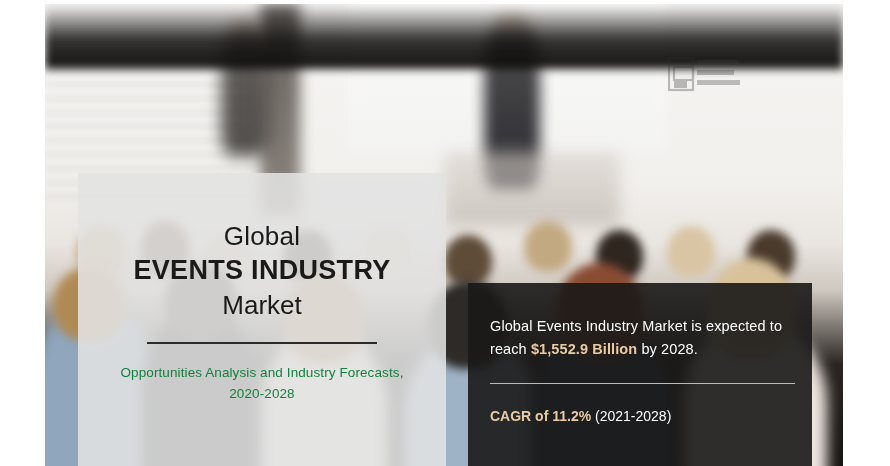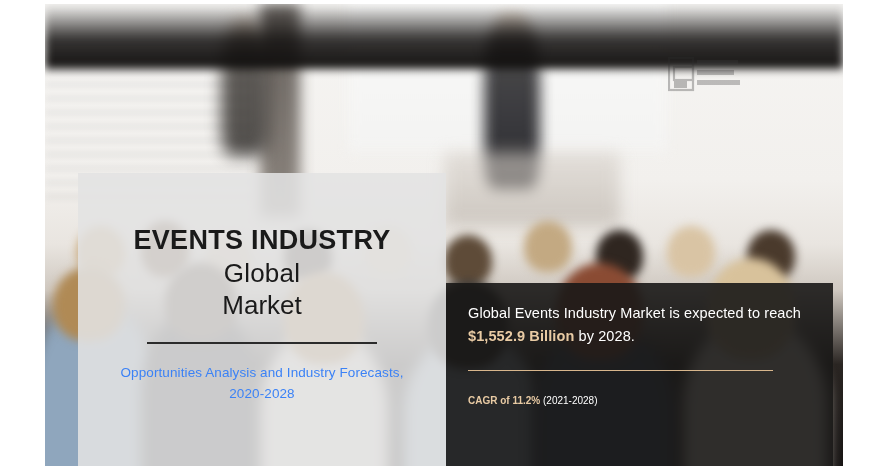--- a/index.html
+++ b/index.html
@@ -133,52 +133,52 @@
   #t-rule {
     width: 230px;
     height: 2px;
     background: #2b2b2b;
     margin: 21px auto 19px auto;
   }
   #t-sub {
     font-size: 13.5px;
     font-weight: 400;
     line-height: 1.5;
-    color: #3b82f6;
+    color: #15803d;
     letter-spacing: .1px;
   }
 
   
   #stats-panel {
     position: absolute;
-    left: 446px; top: 283px;
-    width: 387px; height: 183px;
+    left: 468px; top: 283px;
+    width: 344px; height: 183px;
     background: rgba(26,24,23,.90);
-    padding: 19px 24px 0 22px;
+    padding: 32px 24px 0 22px;
     color: #ffffff;
   }
   #s-line1 {
     font-size: 14.5px;
     line-height: 1.62;
     font-weight: 400;
     letter-spacing: .1px;
   }
   #s-rule {
     width: 305px;
     height: 1.5px;
     background: #d8b68c;
     margin: 21px 0 22px 0;
   }
   #s-growing {
     font-size: 14.5px;
     font-weight: 400;
     line-height: 1.5;
   }
   #s-cagr-line {
-    font-size: 10px;
+    font-size: 14px;
     line-height: 1.55;
     margin-top: 7px;
   }
   .accent {
     color: #e9cba4;
     font-weight: 800;
   }
   .s-white { color: #ffffff; font-weight: 400; }
 </style>
 </head>
@@ -232,22 +232,22 @@
       <rect x="1" y="2" width="24" height="32" fill="none" stroke="#2e2e2e" stroke-width="2.2"></rect>
       <rect x="6" y="11" width="19" height="13" fill="none" stroke="#2e2e2e" stroke-width="2.2"></rect>
       <rect x="6" y="24" width="13" height="8" fill="#2e2e2e"></rect>
       <rect x="29" y="4" width="41" height="5" fill="#3a3a3a"></rect>
       <rect x="29" y="14" width="37" height="5" fill="#3a3a3a"></rect>
       <rect x="29" y="24" width="43" height="5" fill="#3a3a3a"></rect>
     </svg>
   </div>
 
   <div id="title-panel">
+    <div id="t-global">Global</div>
     <div id="t-main">EVENTS INDUSTRY</div>
-    <div id="t-global">Global</div>
     <div id="t-market">Market</div>
     <div id="t-rule"></div>
     <div id="t-sub">
       <span>Opportunities Analysis and Industry Forecasts,</span><br>
       <span>2020-2028</span>
     </div>
   </div>
 
   <div id="stats-panel">
     <div id="s-line1">

